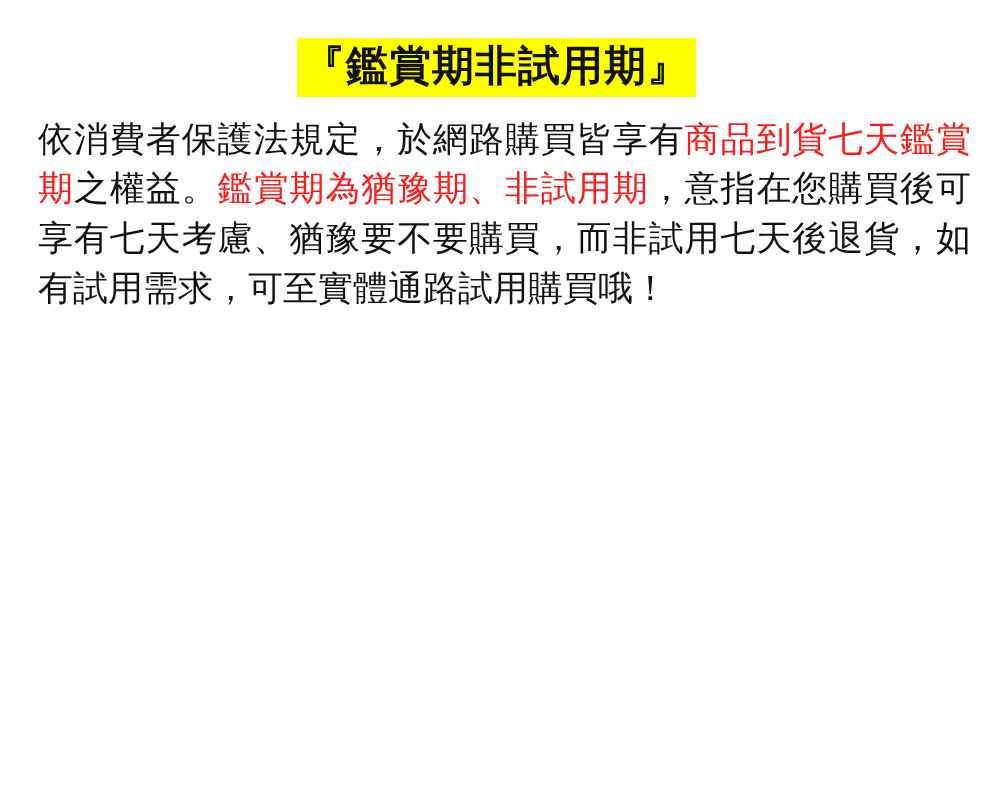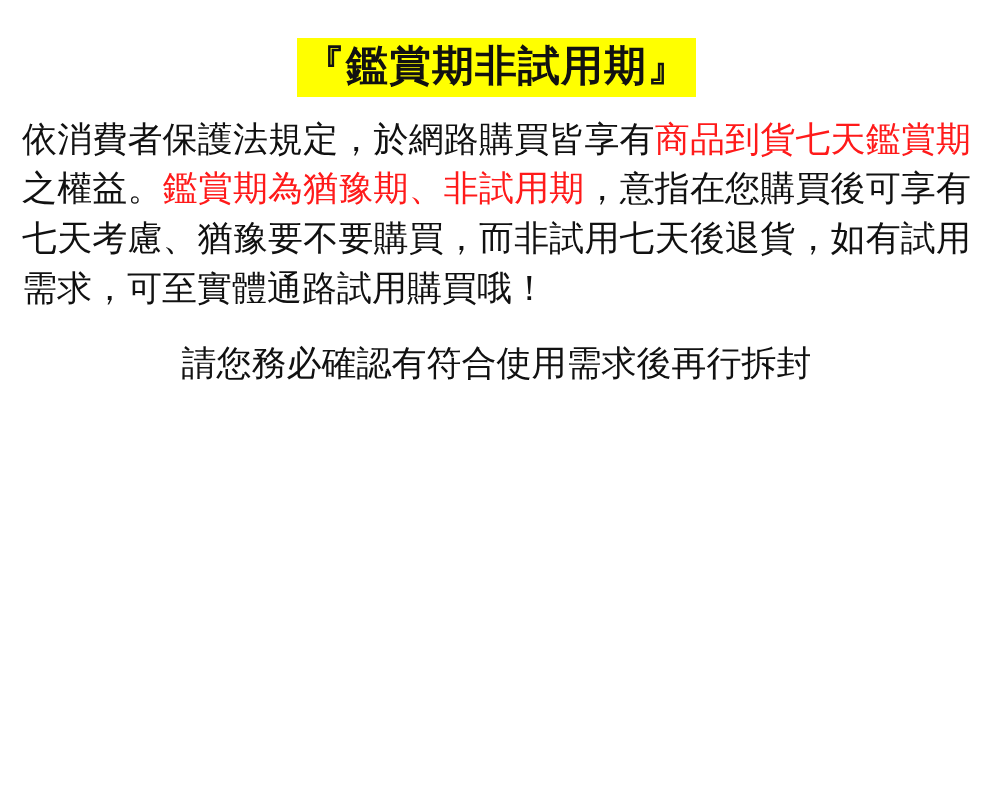--- a/index.html
+++ b/index.html
@@ -35,21 +35,21 @@
     line-height: 1.25;
     letter-spacing: 1px;
     padding: 2px 6px 4px 6px;
   }
   .para {
     font-size: 35px;
     line-height: 1.42;
     letter-spacing: 0px;
     text-align: justify;
     text-justify: inter-character;
-    margin: 0 0 30px 0;
+    margin: 0 0 30px 16px;
     color: #111111;
     font-weight: 500;
   }
   .para:last-of-type {
     margin-bottom: 0;
   }
   .red {
     color: #ff1a1a;
   }
   .footer {
@@ -68,15 +68,14 @@
 
   <div class="title-row">
     <span class="title">『鑑賞期非試用期』</span>
   </div>
 
   <p class="para">
     <span>依消費者保護法規定，於網路購買皆享有</span><span class="red">商品到貨七天鑑賞期</span><span>之權益。</span><span class="red">鑑賞期為猶豫期、非試用期</span><span>，意指在您購買後可享有七天考慮、猶豫要不要購買，而非試用七天後退貨，如有試用需求，可至實體通路試用購買哦！</span>
   </p>
 
 
-  <div class="footer">請您務必確認有符合使用需求後再行拆封</div>
 
 </div>
 
 </body></html>

